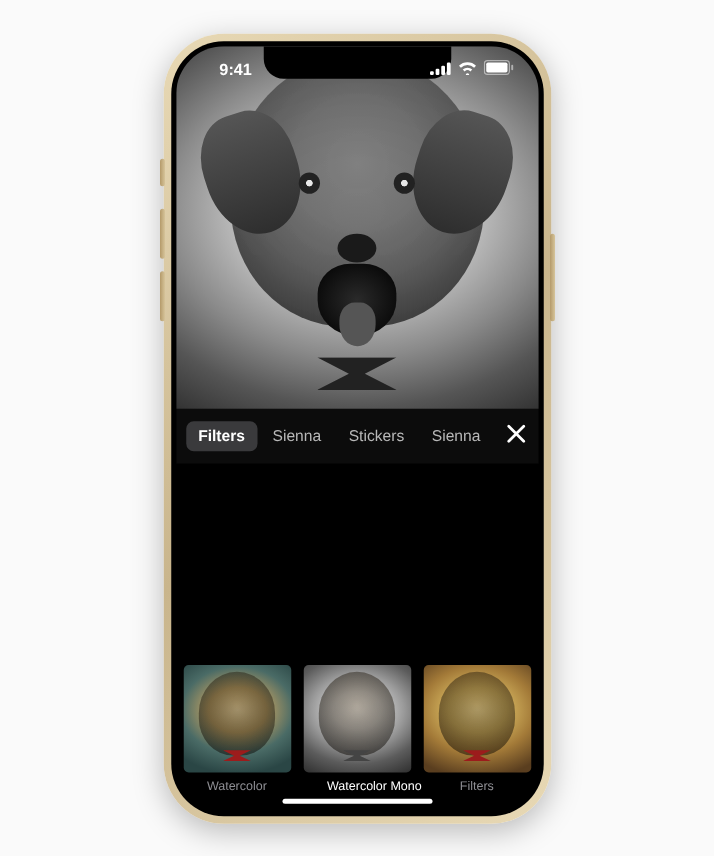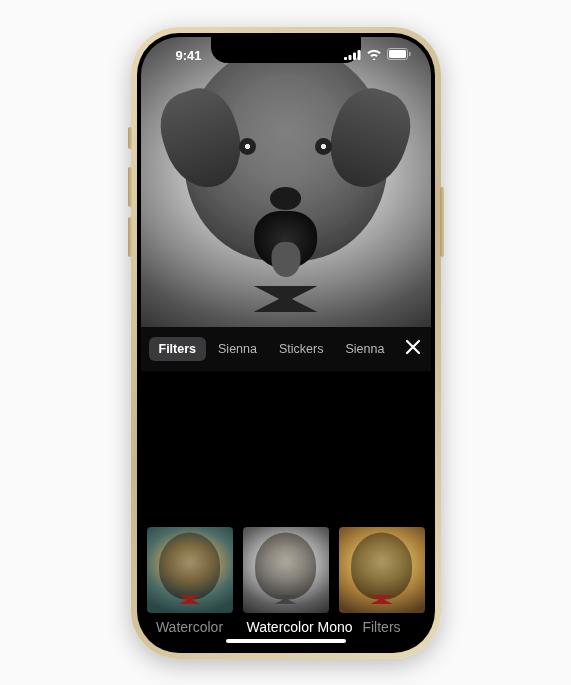--- a/index.html
+++ b/index.html
@@ -186,21 +186,21 @@
     gap:6px;
     cursor:pointer;
   }
   .thumb-img {
     width:86px; height:86px;
     border-radius:4px;
     position:relative;
     overflow:hidden;
   }
   .thumb.selected .thumb-label { color:#fff; font-weight:500;padding-left:28px; }
-  .thumb-label { font-size:14px; color:#8e8e93; white-space:nowrap; }
+  .thumb-label { font-size:10px; color:#8e8e93; white-space:nowrap; }
 
   .ti-watercolor {
     background: radial-gradient(ellipse 90% 70% at 50% 42%, #d8c79a 0%, #b39a62 30%, #4a6b66 58%, #2a4645 85%);
   }
   .ti-mono {
     background: radial-gradient(ellipse 90% 70% at 50% 42%, #ececec 0%, #cfcfcf 25%, #9a9a9a 48%, #5c5c5c 72%, #2e2e2e 100%);
   }
   .ti-sienna {
     background: radial-gradient(ellipse 90% 70% at 50% 42%, #e8d390 0%, #d2b25e 30%, #a37a38 58%, #5a3e1f 90%);
   }

